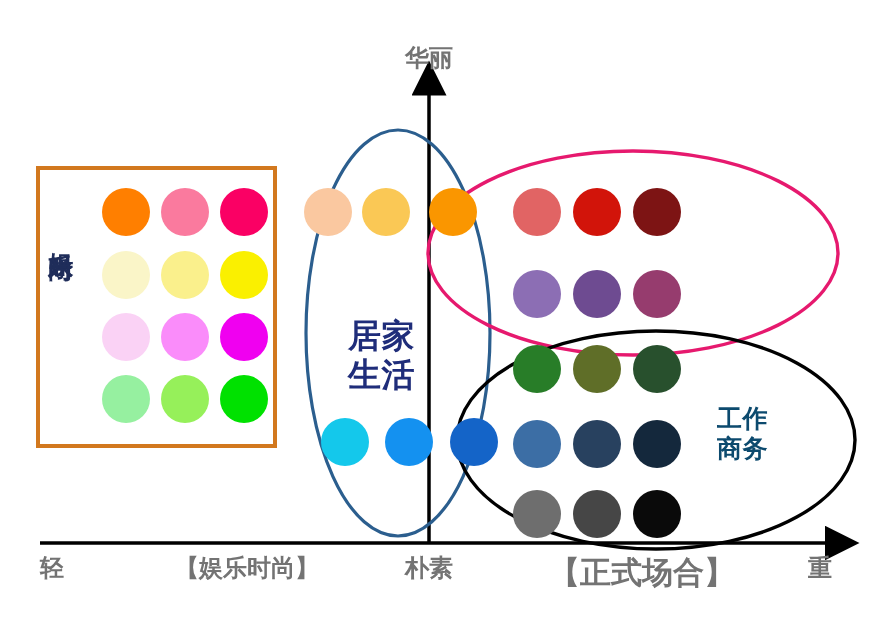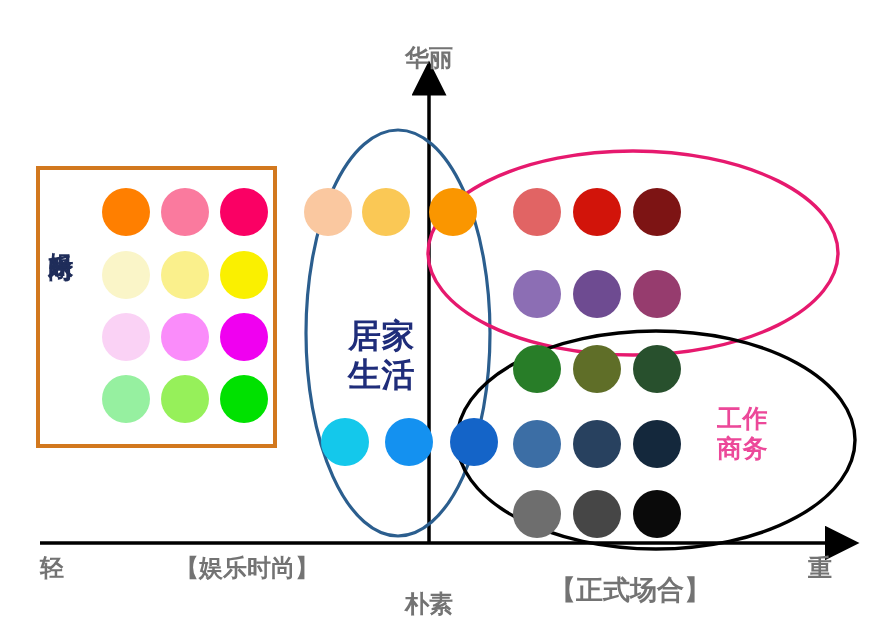--- a/index.html
+++ b/index.html
@@ -105,27 +105,27 @@
         <circle cx="597" cy="514" r="24" fill="#464646"></circle>
         <circle cx="657" cy="514" r="24" fill="#0A0A0A"></circle>
       </g>
   </svg>
 
   <div class="label label-vertical" style="left:48px; top:232px; font-size:25px; color:#1F2D5A;">娱乐时尚</div>
 
   <div class="label" style="left:348px; top:317px; font-size:33px; color:#1F2D7A; text-align:center;">居家<br>生活</div>
 
 
-  <div class="label" style="left:717px; top:404px; font-size:25px; color:#ec4899; text-align:center;">工作<br>商务</div>
+  <div class="label" style="left:717px; top:404px; font-size:25px; color:#0c4a6e; text-align:center;">工作<br>商务</div>
 
   <div class="axis-label" style="left:405px; top:42px; font-size:24px;">华丽</div>
 
   <div class="axis-label" style="left:40px; top:552px; font-size:24px;">轻</div>
 
   <div class="axis-label" style="left:175px; top:552px; font-size:24px;">【娱乐时尚】</div>
 
-  <div class="axis-label" style="left:405px; top:552px; font-size:24px;margin-top:36px;">朴素</div>
+  <div class="axis-label" style="left:405px; top:552px; font-size:24px;">朴素</div>
 
-  <div class="axis-label" style="left:549px; top:552px; font-size:27px;margin-top:20px;">【正式场合】</div>
+  <div class="axis-label" style="left:549px; top:552px; font-size:31px;">【正式场合】</div>
 
   <div class="axis-label" style="left:808px; top:552px; font-size:24px;">重</div>
 
 </div>
 
 </body></html>

